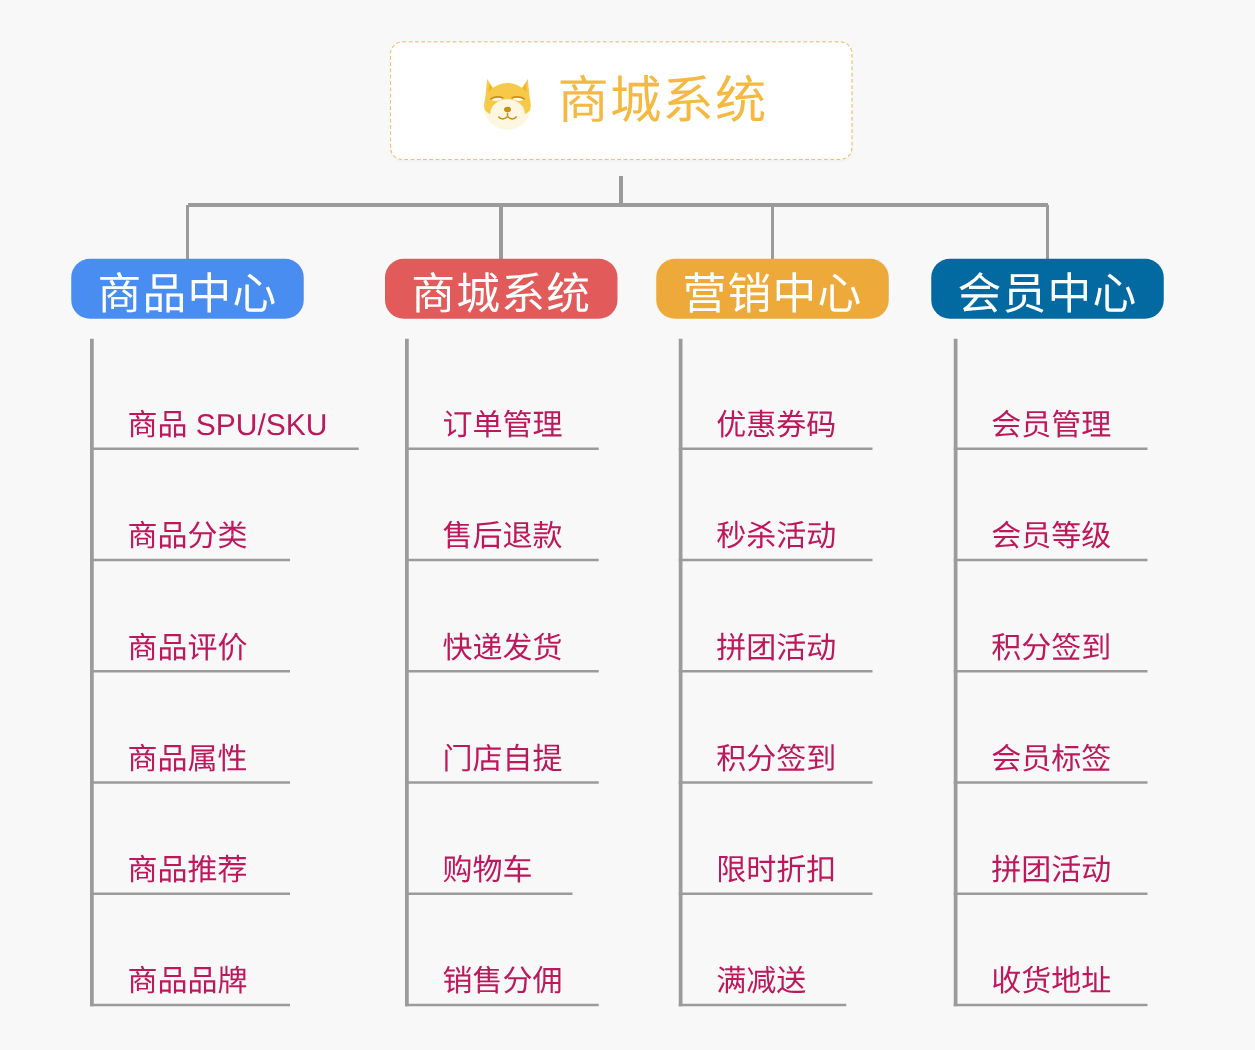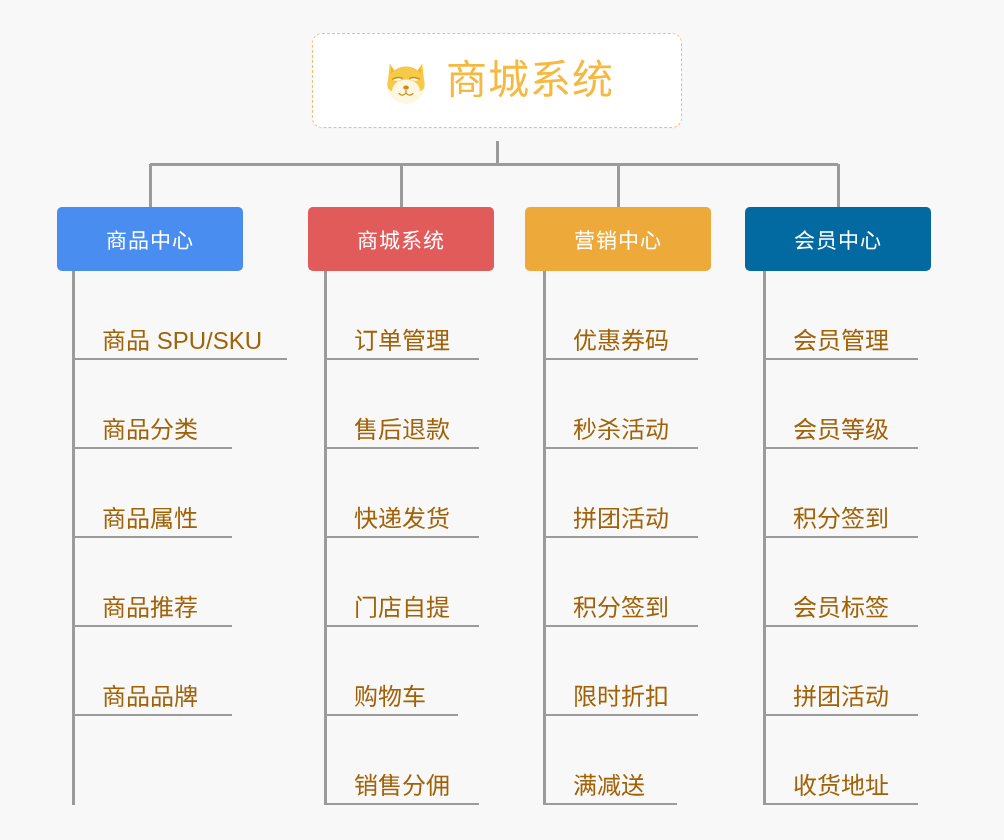--- a/index.html
+++ b/index.html
@@ -60,27 +60,27 @@
     line-height: 1;
     color: #f5b942;
     letter-spacing: 1px;
     white-space: nowrap;
   }
 
   
   .category-box {
     position: absolute;
     top: 207px;
-    height: 64px;
-    border-radius: 5px;
+    height: 48px;
+    border-radius: 15px;
     display: flex;
     align-items: center;
     justify-content: center;
     color: #ffffff;
-    font-size: 21px;
+    font-size: 35px;
     letter-spacing: 1px;
     white-space: nowrap;
     box-sizing: border-box;
   }
 
   
   .leaf-column {
     position: absolute;
     top: 271px;
   }
@@ -103,21 +103,21 @@
   .leaf-item .leaf-rule {
     position: absolute;
     left: 0;
     bottom: 0;
     height: 2px;
     background: #9b9b9b;
   }
   .leaf-label {
     font-size: 24px;
     line-height: 1.1;
-    color: #a16207;
+    color: #be185d;
     white-space: nowrap;
     padding-bottom: 2px;
   }
 </style>
 </head>
 <body>
 
 <div id="diagram-root">
 
   <svg id="connector-layer" viewBox="0 0 1004 840" width="1004" height="840" aria-hidden="true">
@@ -158,20 +158,24 @@
         <div class="leaf-trunk" style="height: 534px; background: rgb(155, 155, 155);"></div>
         <div class="leaf-item">
           <span class="leaf-label">商品 SPU/SKU</span>
           <div class="leaf-rule" style="width: 215px; background: rgb(155, 155, 155);"></div>
         </div>
         <div class="leaf-item">
           <span class="leaf-label">商品分类</span>
           <div class="leaf-rule" style="width: 160px; background: rgb(155, 155, 155);"></div>
         </div>
         <div class="leaf-item">
+          <span class="leaf-label">商品评价</span>
+          <div class="leaf-rule" style="width: 160px; background: rgb(155, 155, 155);"></div>
+        </div>
+        <div class="leaf-item">
           <span class="leaf-label">商品属性</span>
           <div class="leaf-rule" style="width: 160px; background: rgb(155, 155, 155);"></div>
         </div>
         <div class="leaf-item">
           <span class="leaf-label">商品推荐</span>
           <div class="leaf-rule" style="width: 160px; background: rgb(155, 155, 155);"></div>
         </div>
         <div class="leaf-item">
           <span class="leaf-label">商品品牌</span>
           <div class="leaf-rule" style="width: 160px; background: rgb(155, 155, 155);"></div>

